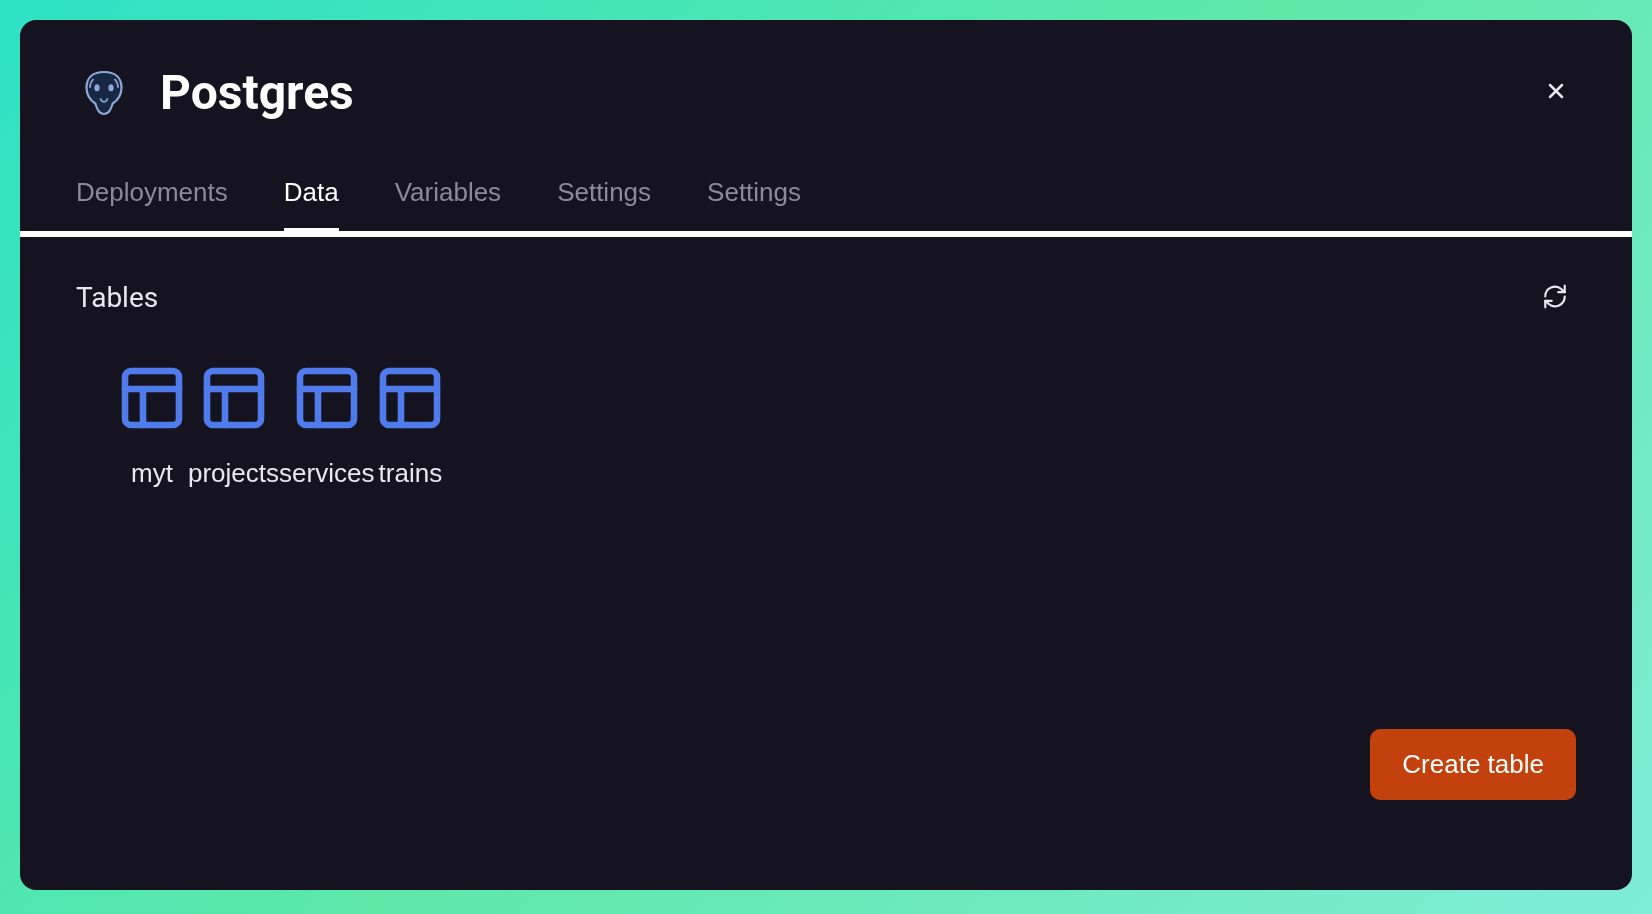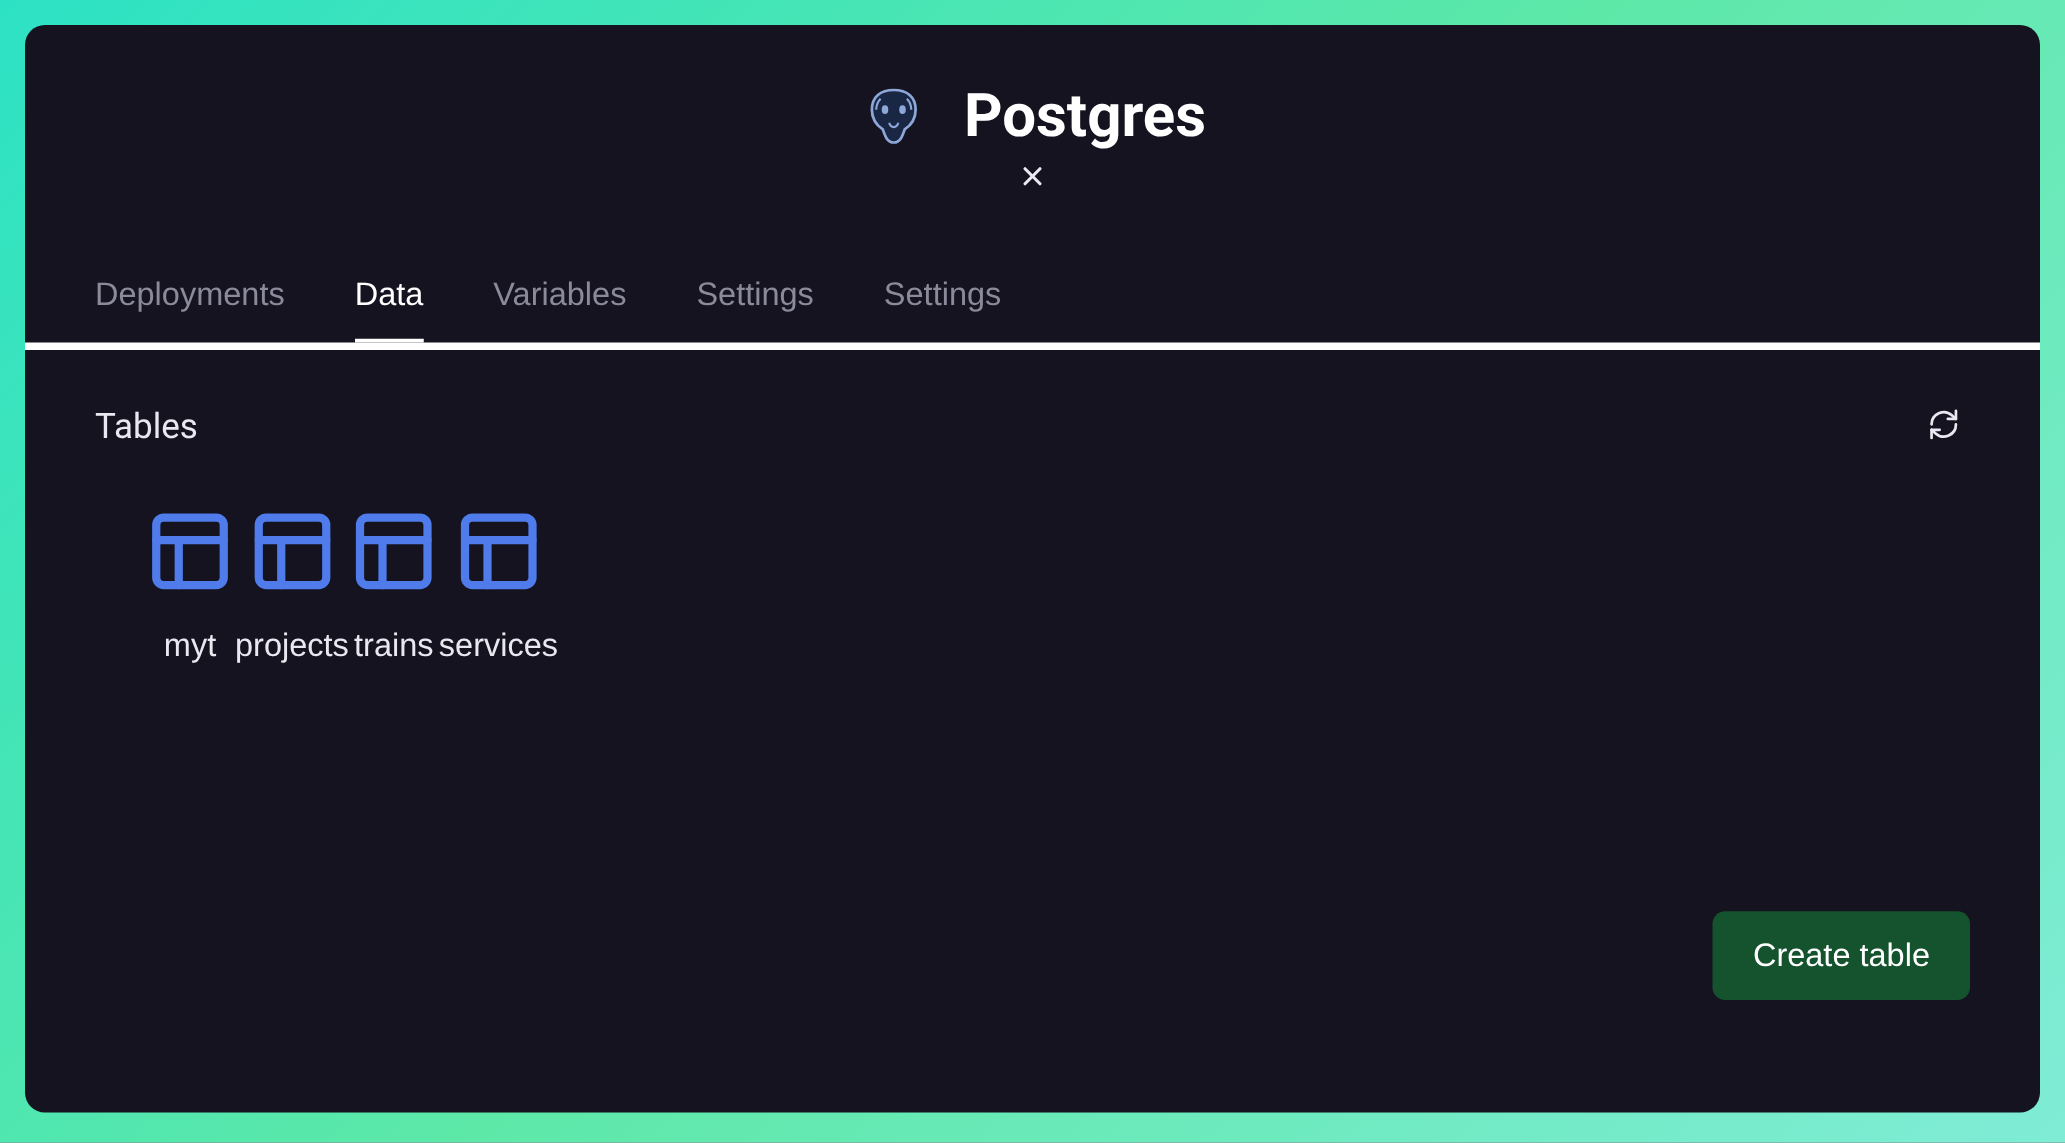--- a/index.html
+++ b/index.html
@@ -21,21 +21,20 @@
       height: 870px;
       margin: 0 auto;
       position: relative;
       overflow: hidden;
     }
     .header {
       display: flex;
       align-items: center;
       justify-content: space-between;
       padding: 44px 56px 0 56px;
-      flex-direction: column;
     }
     .header-left {
       display: flex;
       align-items: center;
       gap: 28px;
     }
     .elephant-icon {
       width: 56px;
       height: 56px;
     }
@@ -126,21 +125,21 @@
     }
     .table-name {
       color: #e8e8f0;
       font-size: 26px;
       font-weight: 400;
     }
     .create-btn {
       position: absolute;
       bottom: 90px;
       right: 56px;
-      background: #14532d;
+      background: #c2410c;
       color: #ffffff;
       font-size: 26px;
       font-weight: 500;
       padding: 20px 32px;
       border: none;
       border-radius: 10px;
       cursor: pointer;
     }
   </style>
 </head>
@@ -218,30 +217,30 @@
       </button>
 
       <button class="table-item">
         <span class="table-icon">
           <svg viewBox="0 0 24 24" fill="none" stroke="#4F7BEB" stroke-width="2.2" stroke-linecap="round" stroke-linejoin="round">
             <rect x="3" y="3" width="18" height="18" rx="2"></rect>
             <line x1="3" y1="9" x2="21" y2="9"></line>
             <line x1="9" y1="9" x2="9" y2="21"></line>
           </svg>
         </span>
+        <span class="table-name">services</span>
+      </button>
+
+      <button class="table-item">
+        <span class="table-icon">
+          <svg viewBox="0 0 24 24" fill="none" stroke="#4F7BEB" stroke-width="2.2" stroke-linecap="round" stroke-linejoin="round">
+            <rect x="3" y="3" width="18" height="18" rx="2"></rect>
+            <line x1="3" y1="9" x2="21" y2="9"></line>
+            <line x1="9" y1="9" x2="9" y2="21"></line>
+          </svg>
+        </span>
         <span class="table-name">trains</span>
-      </button>
-
-      <button class="table-item">
-        <span class="table-icon">
-          <svg viewBox="0 0 24 24" fill="none" stroke="#4F7BEB" stroke-width="2.2" stroke-linecap="round" stroke-linejoin="round">
-            <rect x="3" y="3" width="18" height="18" rx="2"></rect>
-            <line x1="3" y1="9" x2="21" y2="9"></line>
-            <line x1="9" y1="9" x2="9" y2="21"></line>
-          </svg>
-        </span>
-        <span class="table-name">services</span>
       </button>
     </div>
   </div>
 
   <button class="create-btn">Create table</button>
 </div>
 
 </body></html>

